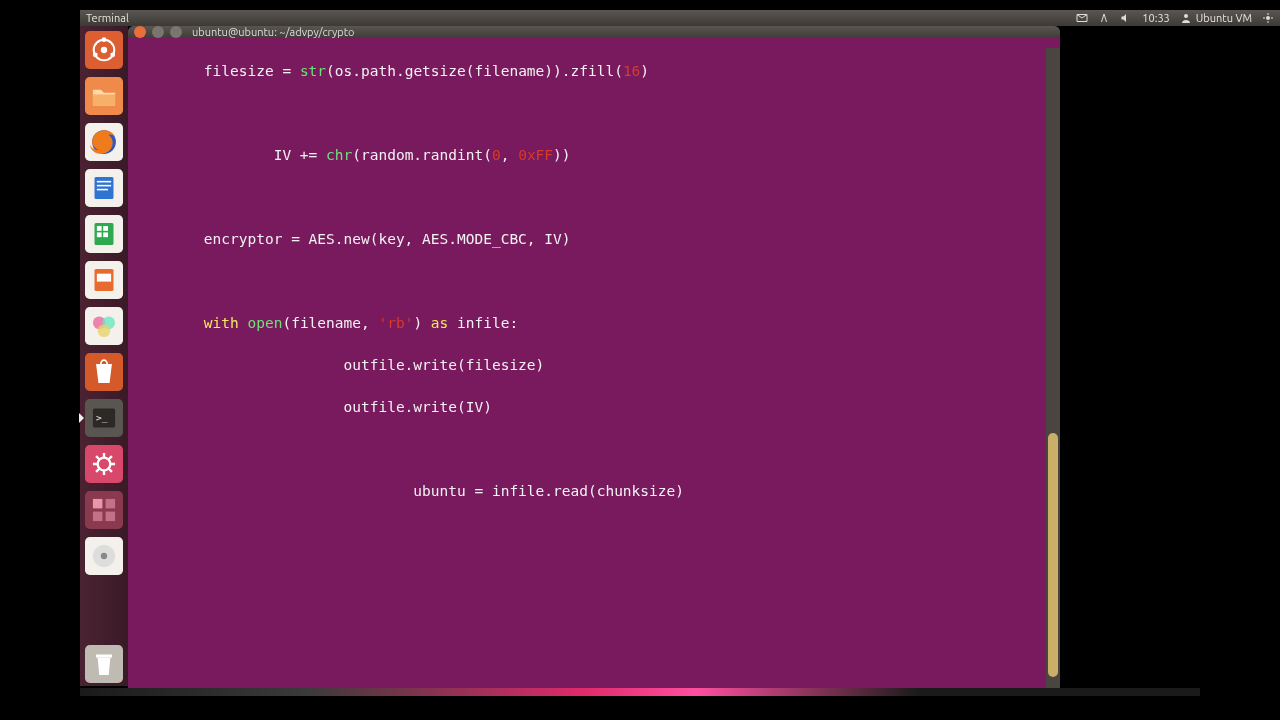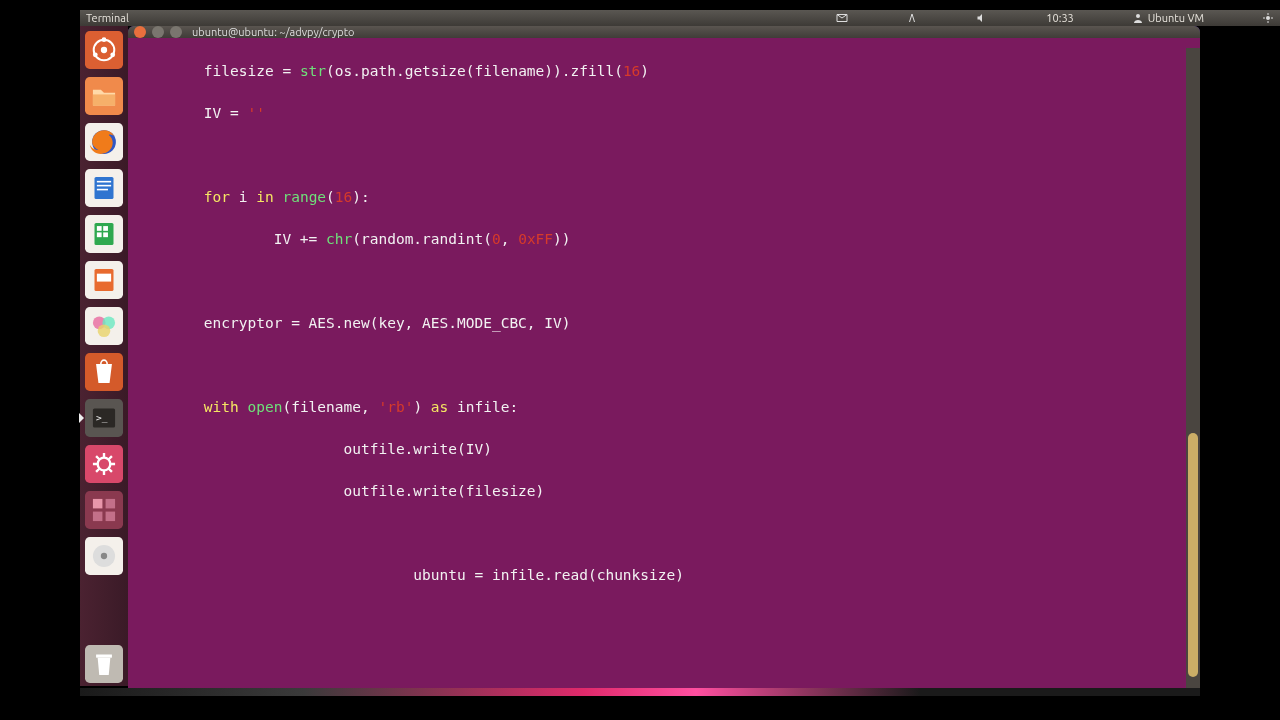--- a/index.html
+++ b/index.html
@@ -23,21 +23,20 @@
   .taskbar {
     position: absolute;
     top: 10px; left: 80px; width: 1200px; height: 16px;
     background: linear-gradient(#5a5752, #3d3a36);
     color: #e8e4dd;
     font-size: 11px;
     display: flex;
     align-items: center;
     padding: 0 6px;
     z-index: 5;
-    gap: 48px;
   }
   .taskbar .title { flex: 0 0 auto; }
   .taskbar .spacer { flex: 1; }
   .taskbar .ind { margin-left: 10px; display: inline-flex; align-items: center; gap: 4px; }
   .taskbar svg { width: 12px; height: 12px; }
 
   .launcher {
     position: absolute;
     top: 26px; left: 80px; width: 48px; height: 660px;
     background: linear-gradient(to right, #4b2231, #3a1a27);
@@ -63,21 +62,21 @@
     left: -3px; top: 50%; transform: translateY(-50%);
     width: 0; height: 0;
     border-top: 5px solid transparent;
     border-bottom: 5px solid transparent;
     border-left: 5px solid #eee;
   }
   .launcher .trashgap { flex: 1; }
 
   .window {
     position: absolute;
-    top: 26px; left: 128px; width: 1072px; height: 664px;
+    top: 26px; left: 128px; width: 932px; height: 664px;
     background: #4c1d95;
     border-radius: 6px 6px 0 0;
     box-shadow: 0 4px 18px rgba(0,0,0,.5);
     z-index: 4;
     display: flex;
     flex-direction: column;
     overflow: hidden;
   }
   .titlebar {
     height: 22px;
@@ -298,30 +297,28 @@
 <div class="window">
   <div class="titlebar">
     <span class="tb-btn close"></span>
     <span class="tb-btn"></span>
     <span class="tb-btn"></span>
     <span class="tb-title">ubuntu@ubuntu: ~/advpy/crypto</span>
   </div>
 
   <div class="term">
 <div class="line">        filesize = <span class="kw-green">str</span>(os.path.getsize(filename)).zfill(<span class="kw-redbold">16</span>)</div>
-<div class="line">        IV = <span class="kw-redbold">''</span></div>
 <div class="line"> </div>
-<div class="line">        <span class="kw-yellow">for</span> i <span class="kw-yellow">in</span> <span class="kw-green">range</span>(<span class="kw-redbold">16</span>):</div>
 <div class="line">                IV += <span class="kw-green">chr</span>(random.randint(<span class="kw-redbold">0</span>, <span class="kw-redbold">0xFF</span>))</div>
 <div class="line"> </div>
 <div class="line">        encryptor = AES.new(key, AES.MODE_CBC, IV)</div>
 <div class="line"> </div>
 <div class="line">        <span class="kw-yellow">with</span> <span class="kw-green">open</span>(filename, <span class="kw-redbold">'rb'</span>) <span class="kw-yellow">as</span> infile:</div>
+<div class="line">                        outfile.write(filesize)</div>
 <div class="line">                        outfile.write(IV)</div>
-<div class="line">                        outfile.write(filesize)</div>
 <div class="line"> </div>
 <div class="line">                                ubuntu = infile.read(chunksize)</div>
 
 
 
 
 
 
 
 

